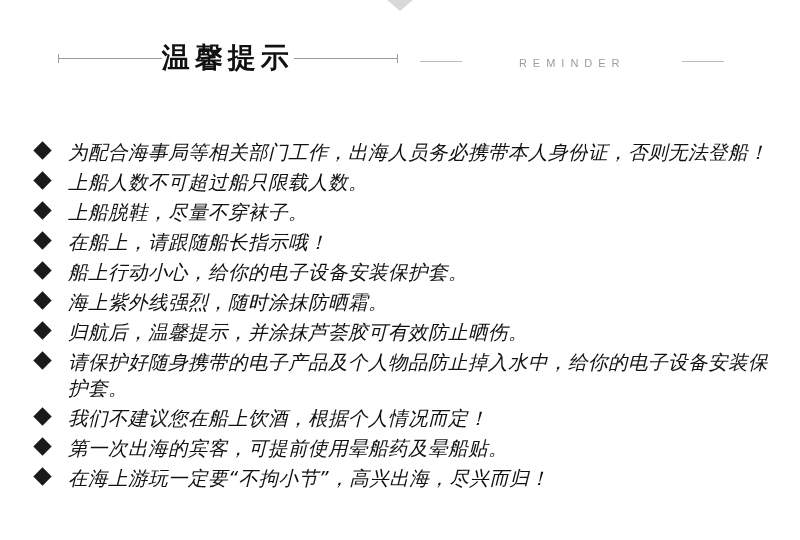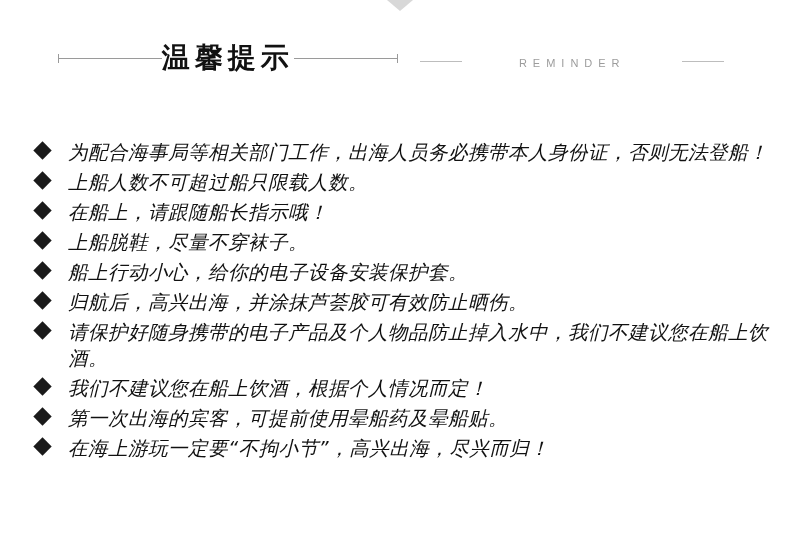--- a/index.html
+++ b/index.html
@@ -156,42 +156,46 @@
       <span class="item-text">为配合海事局等相关部门工作，出海人员务必携带本人身份证，否则无法登船！</span>
     </div>
 
     <div class="item">
       <span class="bullet"></span>
       <span class="item-text">上船人数不可超过船只限载人数。</span>
     </div>
 
     <div class="item">
       <span class="bullet"></span>
+      <span class="item-text">上船脱鞋，尽量不穿袜子。</span>
+    </div>
+
+    <div class="item">
+      <span class="bullet"></span>
       <span class="item-text">在船上，请跟随船长指示哦！</span>
     </div>
 
     <div class="item">
       <span class="bullet"></span>
-      <span class="item-text">上船脱鞋，尽量不穿袜子。</span>
-    </div>
-
-    <div class="item">
-      <span class="bullet"></span>
       <span class="item-text">船上行动小心，给你的电子设备安装保护套。</span>
     </div>
 
-
-    <div class="item">
-      <span class="bullet"></span>
-      <span class="item-text">归航后，高兴出海，并涂抹芦荟胶可有效防止晒伤。</span>
-    </div>
-
-    <div class="item">
-      <span class="bullet"></span>
-      <span class="item-text">请保护好随身携带的电子产品及个人物品防止掉入水中，我们不建议您在船上饮酒。</span>
+    <div class="item">
+      <span class="bullet"></span>
+      <span class="item-text">海上紫外线强烈，随时涂抹防晒霜。</span>
+    </div>
+
+    <div class="item">
+      <span class="bullet"></span>
+      <span class="item-text">归航后，温馨提示，并涂抹芦荟胶可有效防止晒伤。</span>
+    </div>
+
+    <div class="item">
+      <span class="bullet"></span>
+      <span class="item-text">请保护好随身携带的电子产品及个人物品防止掉入水中，给你的电子设备安装保护套。</span>
     </div>
 
     <div class="item">
       <span class="bullet"></span>
       <span class="item-text">我们不建议您在船上饮酒，根据个人情况而定！</span>
     </div>
 
     <div class="item">
       <span class="bullet"></span>
       <span class="item-text">第一次出海的宾客，可提前使用晕船药及晕船贴。</span>

